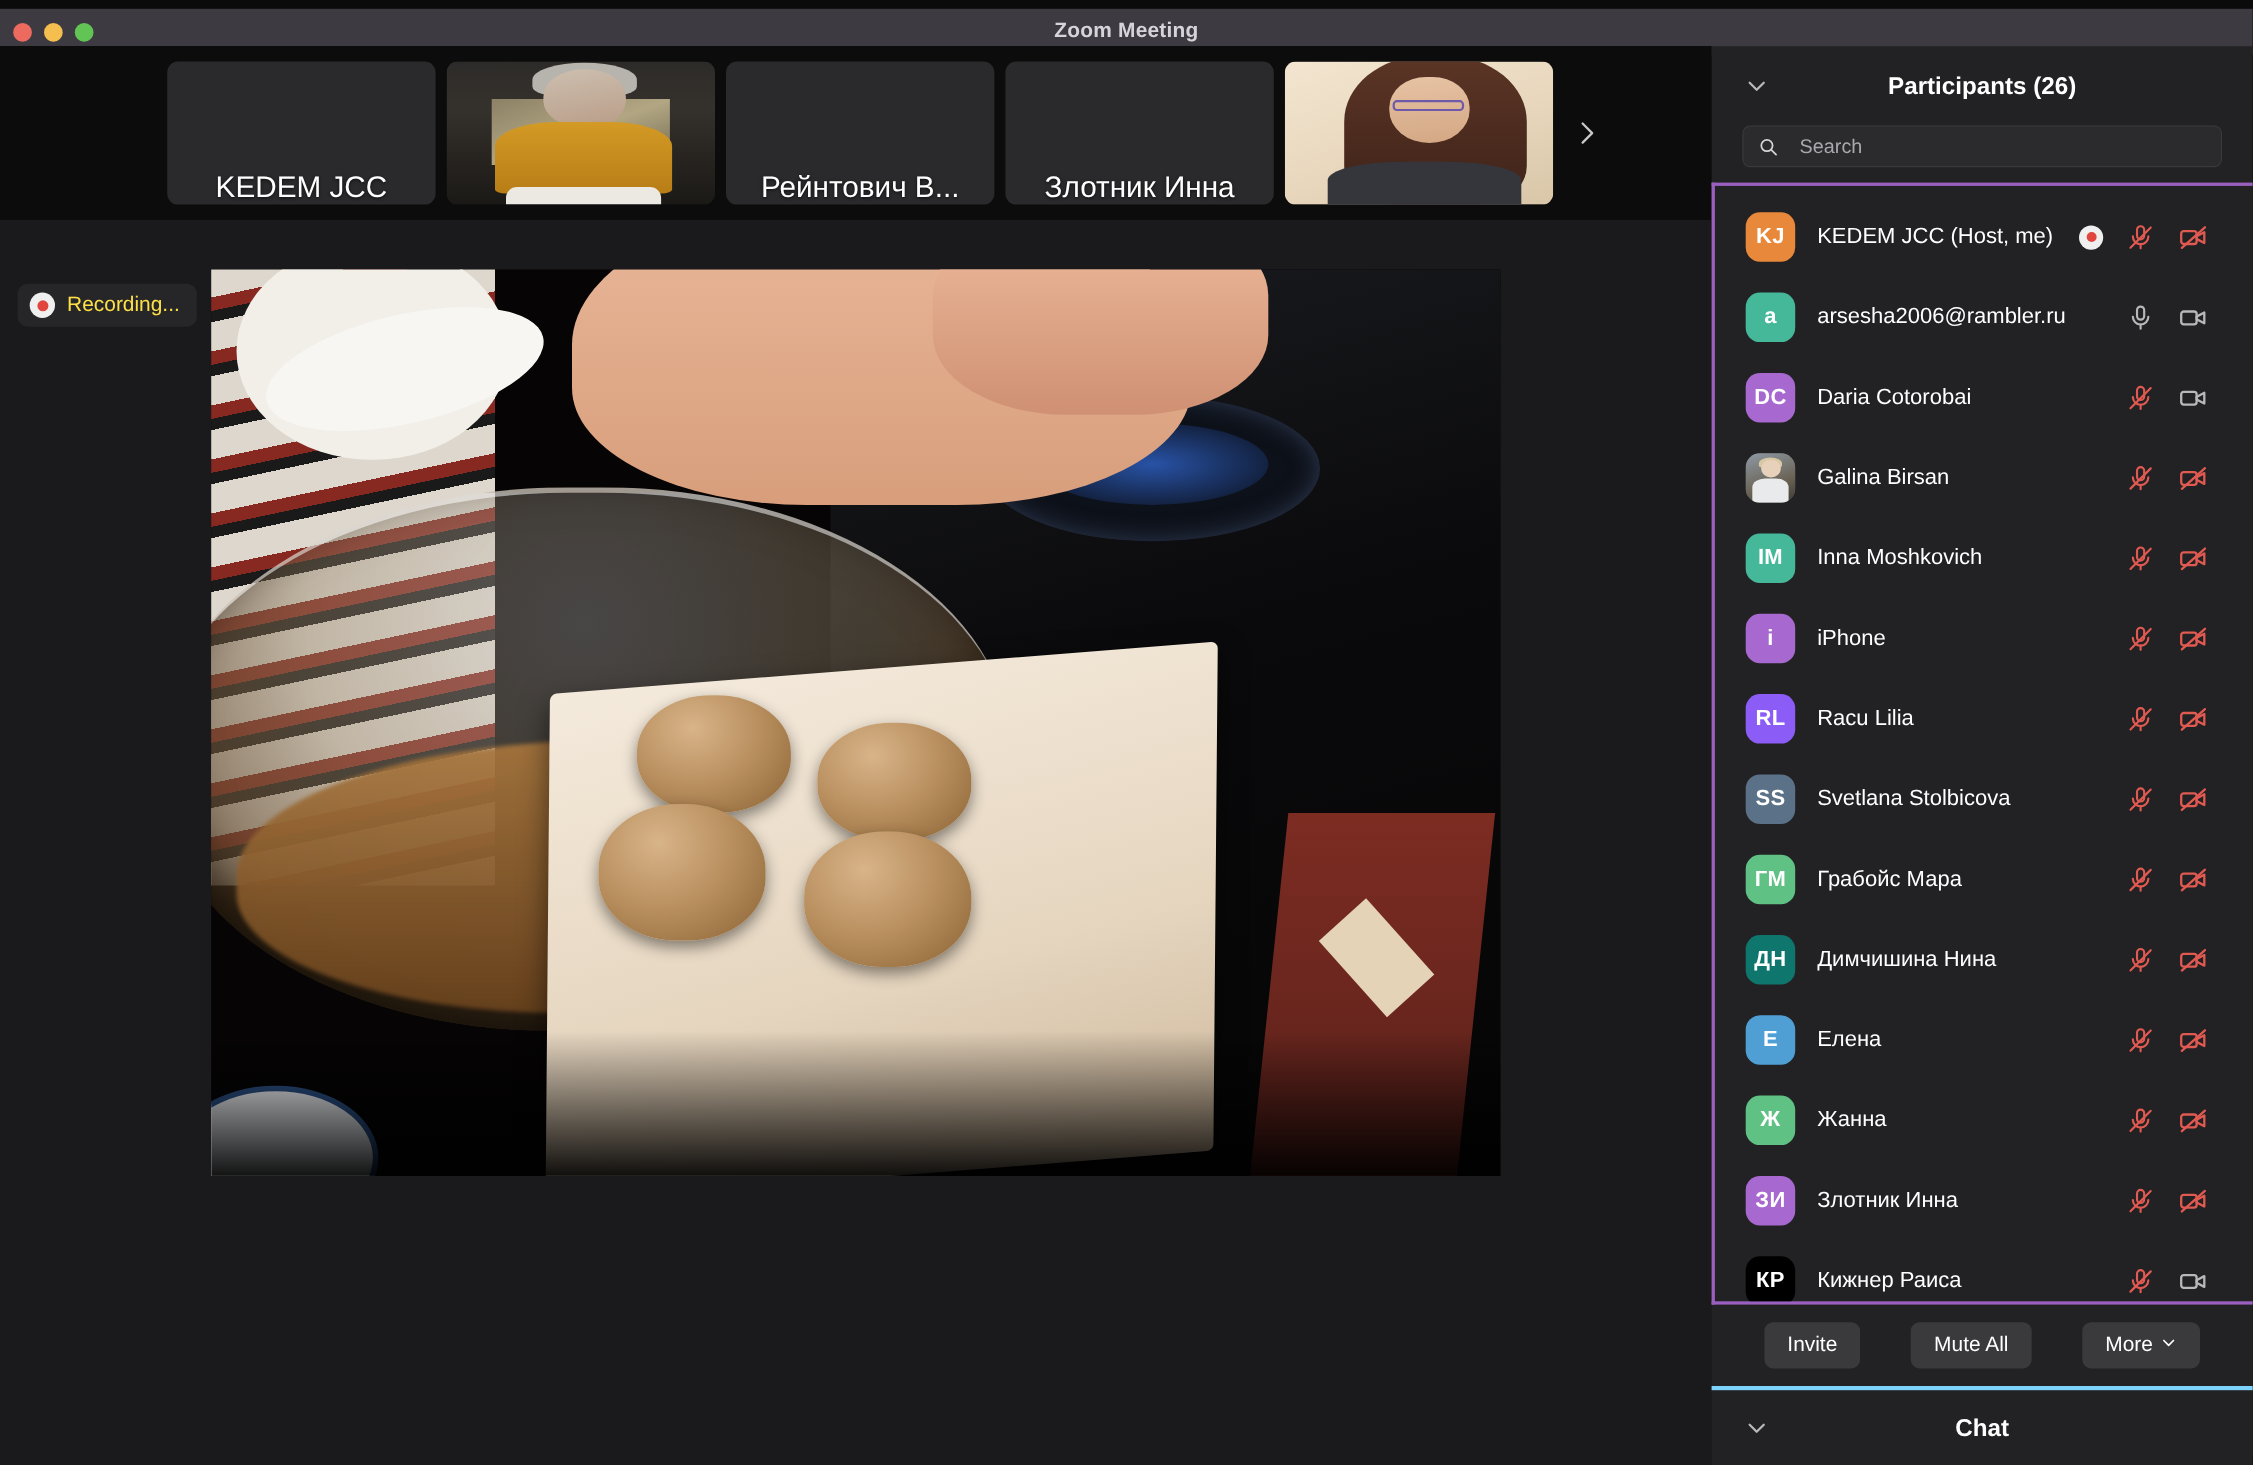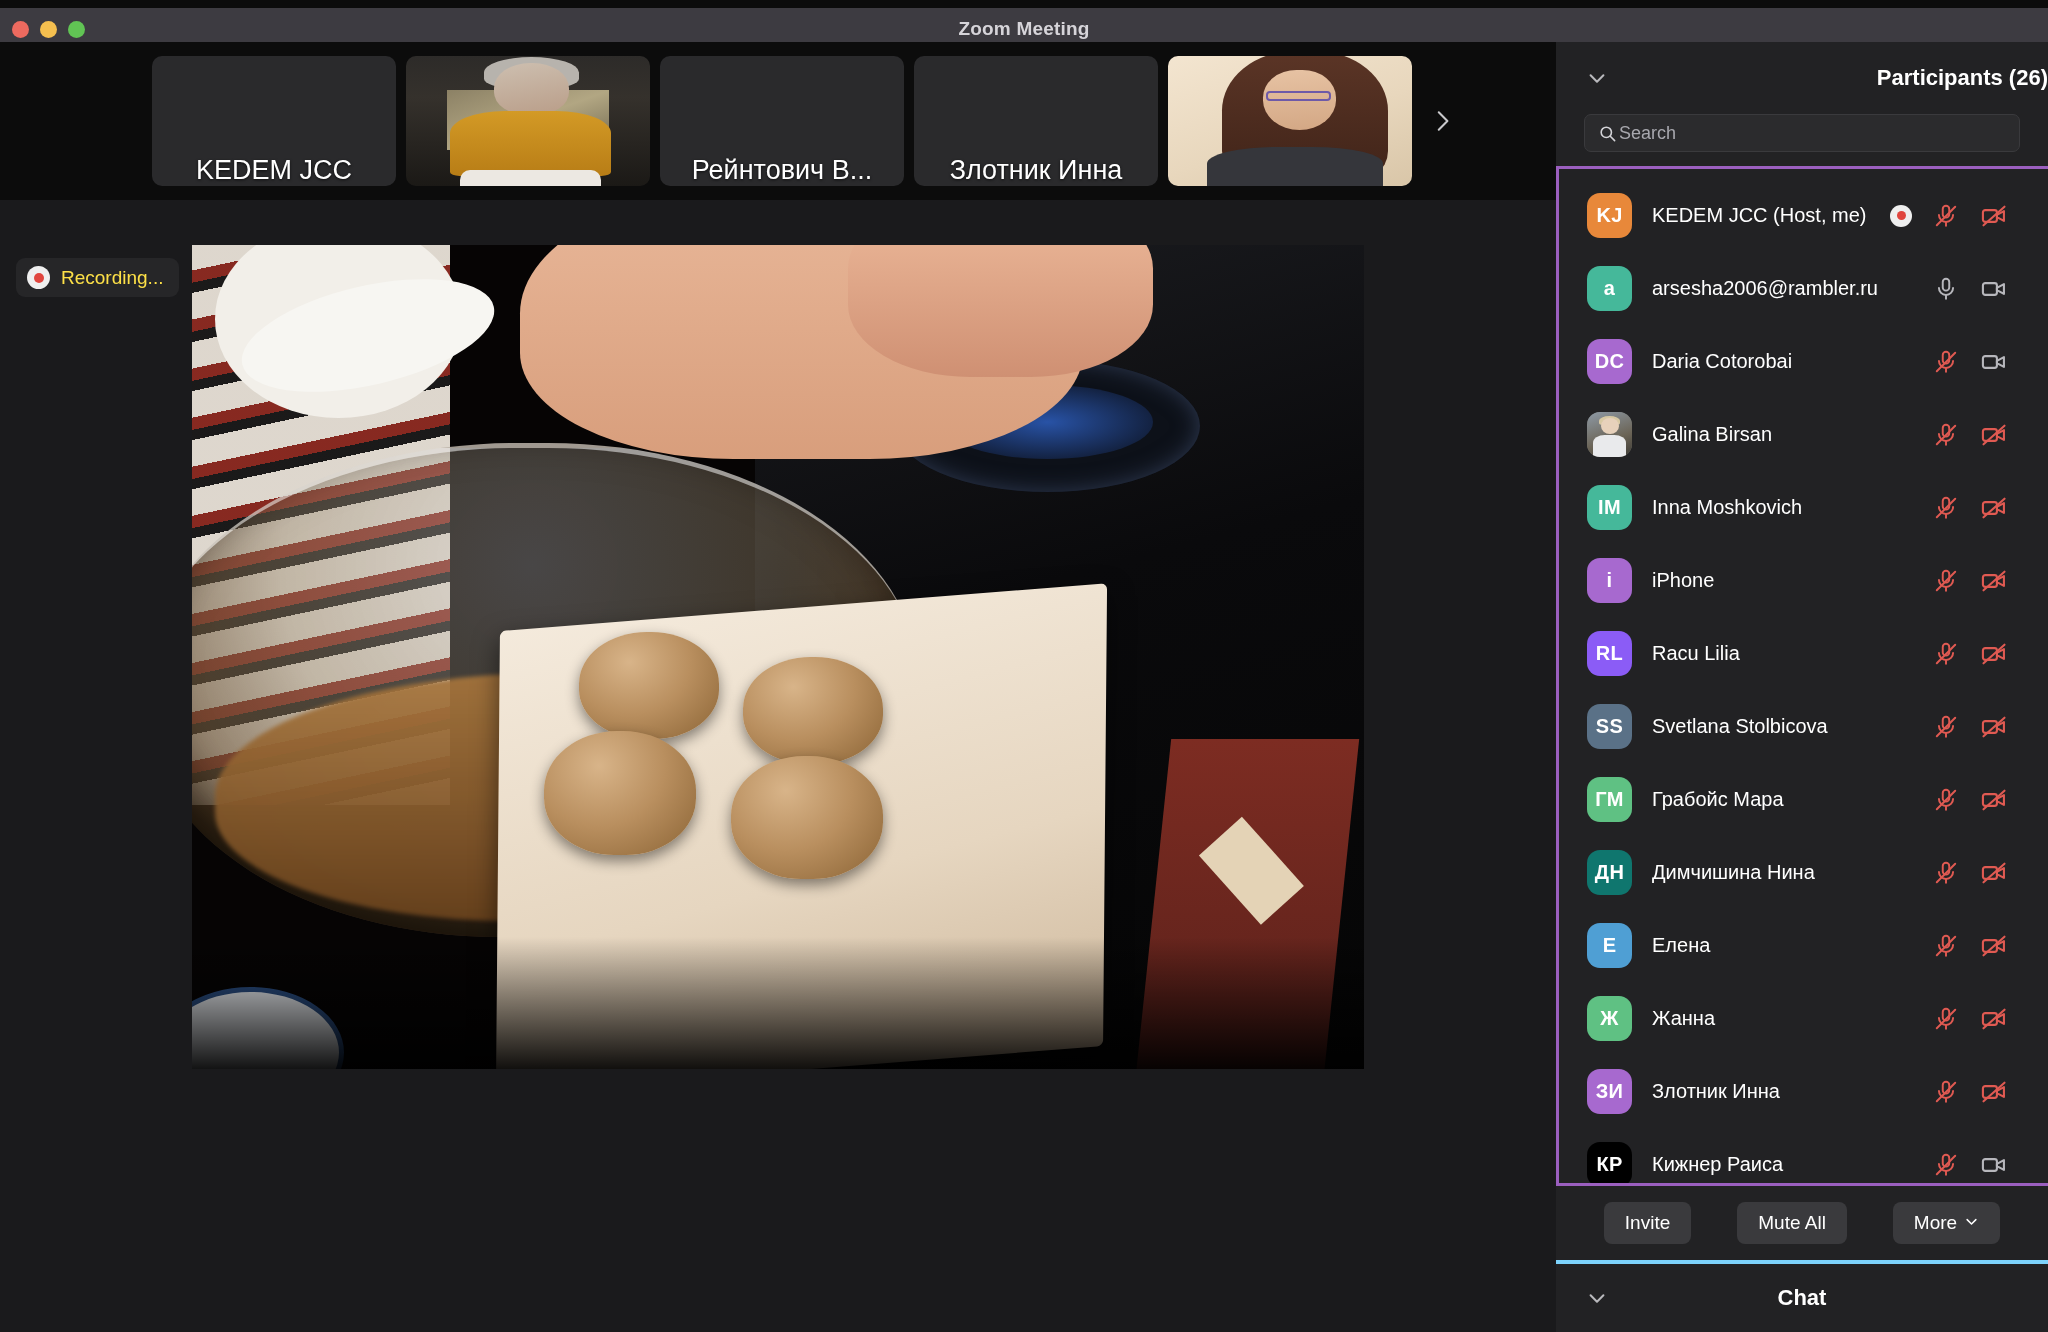--- a/index.html
+++ b/index.html
@@ -143,32 +143,32 @@
   .sv-bowl2{ position:absolute; left:-3%; bottom:-6%; width:16%; height:16%;
     border-radius:50%; background:#eef1f5; border:5px solid #2b4f84; }
 
   
   .sidebar{
     position:absolute; right:0; top:42px; width:492px; height:1290px;
     background:#222224; display:flex; flex-direction:column;
   }
   .panel-header{
     height:72px; flex:0 0 auto; position:relative;
-    display:flex; align-items:center; justify-content:flex-end;
+    display:flex; align-items:center; justify-content:center;
   }
   .panel-header .chev{
     position:absolute; left:30px; top:50%; transform:translateY(-50%);
     color:#b9b9bd; cursor:pointer; display:flex;
   }
   .panel-title{ color:#ffffff; font-size:22px; font-weight:bold; }
 
   .search-wrap{ flex:0 0 auto; padding:0 28px 14px; }
   .search-box{
     height:38px; border-radius:7px; background:#2b2b2d; border:1px solid #3a3a3d;
-    display:flex; align-items:center; gap:2px; padding:0 13px;
+    display:flex; align-items:center; gap:19px; padding:0 13px;
   }
   .search-box .sicon{ color:#d4d4d8; display:flex; flex:0 0 auto; }
   .search-input{
     flex:1; background:transparent; border:none; outline:none;
     color:#e6e6ea; font-size:18px; font-family:"Liberation Sans", sans-serif;
   }
   .search-input::placeholder{ color:#a8a8ae; }
 
   .plist-outer{
     flex:1 1 auto; margin:0 0 0 0; border:3px solid #9b5fbf;

